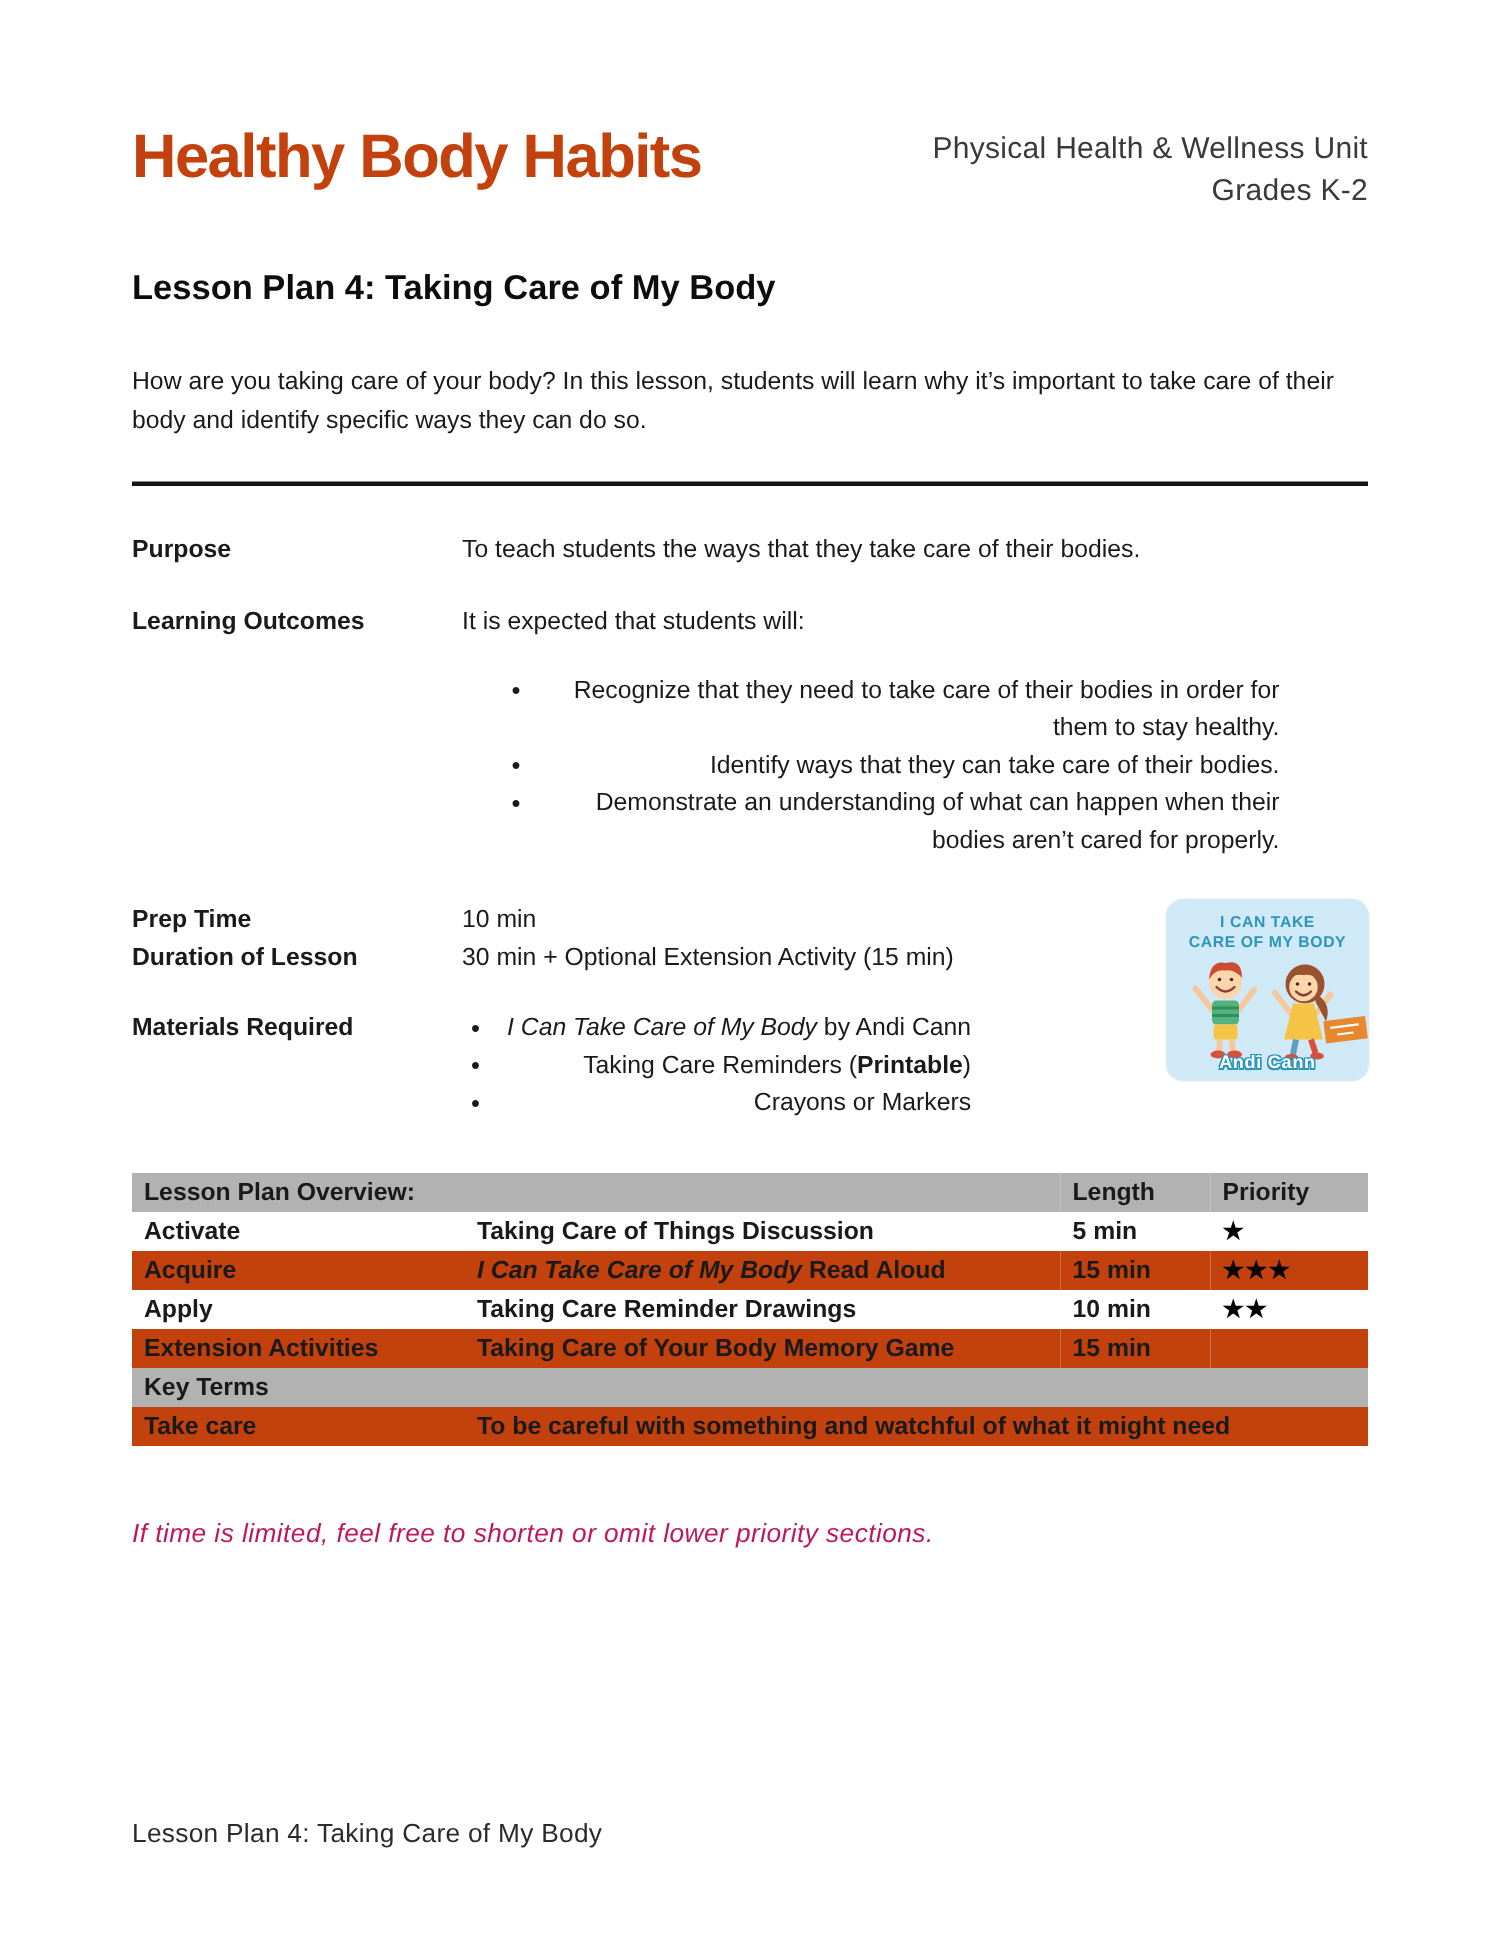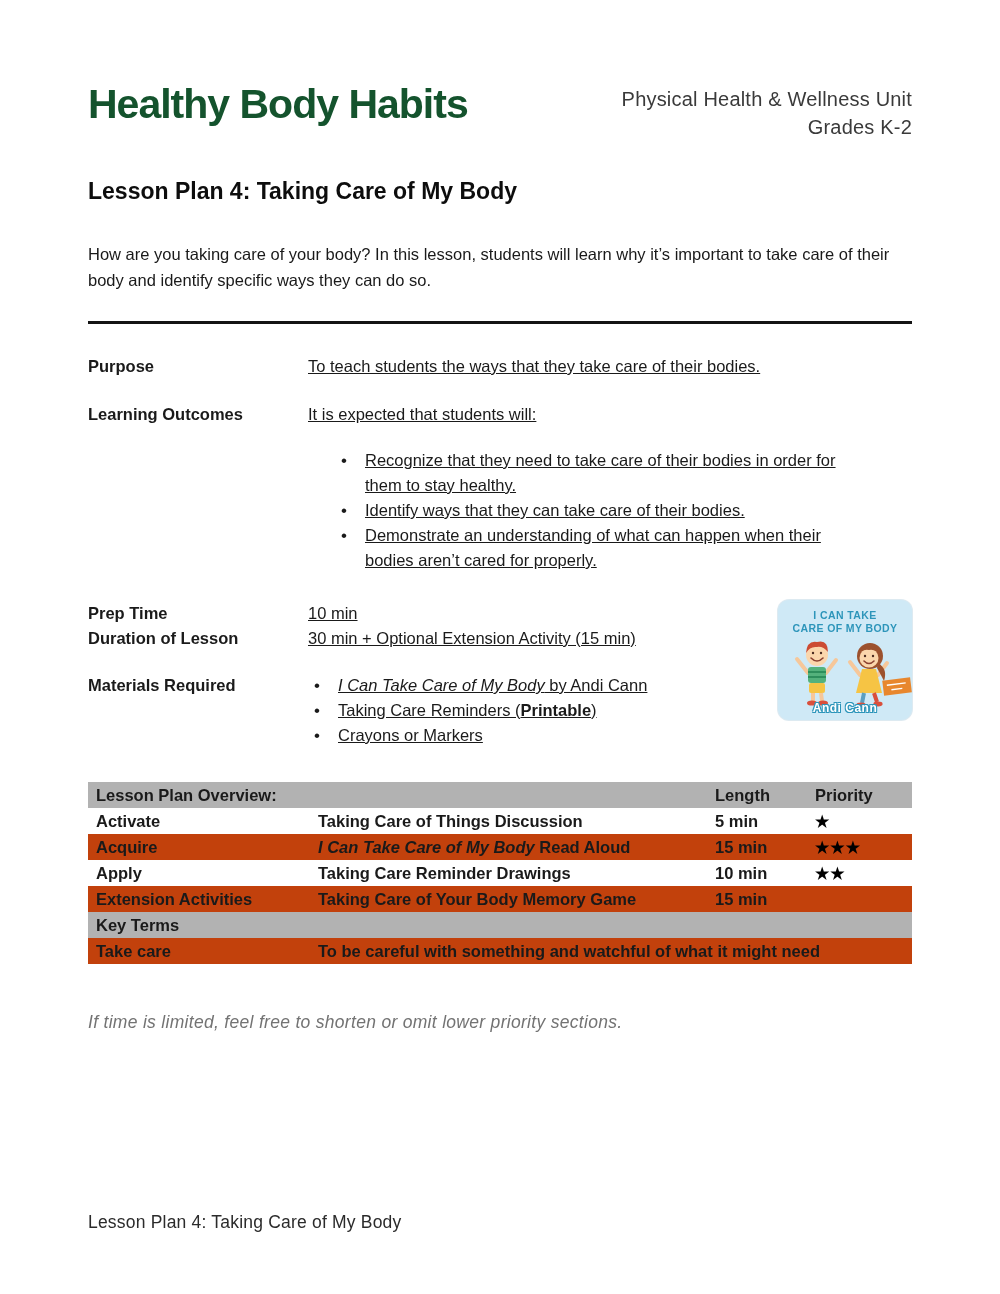--- a/index.html
+++ b/index.html
@@ -20,21 +20,21 @@
     display: flex;
     justify-content: space-between;
     align-items: flex-start;
     padding: 82px 88px 0 88px;
   }
   .doc-title {
     margin: 0;
     font-size: 41px;
     font-weight: 800;
     letter-spacing: -1px;
-    color: #14532d;
+    color: #c2410c;
     line-height: 1.1;
   }
   .unit-info {
     text-align: right;
     font-size: 20px;
     line-height: 28px;
     color: #3a3a3a;
     font-weight: 400;
     letter-spacing: 0.2px;
     margin-top: 3px;
@@ -57,31 +57,32 @@
     margin: 28px 88px 0 88px;
     border: none;
     border-top: 3px solid #141414;
     height: 0;
   }
 
   
   .details { margin: 30px 88px 0 88px; font-size: 16.5px; }
   .detail-row { display: flex; align-items: flex-start; }
   .detail-label { width: 220px; flex-shrink: 0; font-weight: 700; line-height: 25px; }
-  .detail-content { line-height: 25px; text-decoration: underline; }
+  .detail-content { line-height: 25px; }
   .mt-23 { margin-top: 23px; }
   .mt-28 { margin-top: 28px; }
   .mt-22 { margin-top: 22px; }
 
   ul.doc-list { margin: 0; padding: 0; list-style: none; }
   ul.outcomes { margin-top: 21px; width: 545px; }
   ul.doc-list li {
     position: relative;
     padding-left: 30px;
     line-height: 25px;
+    text-align: right;
   }
   ul.outcomes li { padding-left: 30px; margin-left: 27px; }
   ul.doc-list li::before {
     content: "\2022";
     position: absolute;
     left: 6px;
     font-size: 17px;
   }
   .it { font-style: italic; }
   .bd { font-weight: 700; }
@@ -143,21 +144,21 @@
   .col-length   { width: 100px; }
   .col-priority { width: 105px; }
   .cell-right { text-align: right; }
   .stars { letter-spacing: 1px; font-size: 16px; color: #000; white-space: nowrap; }
 
   
   .note {
     margin: 48px 88px 16px 88px;
     font-size: 17.5px;
     font-style: italic;
-    color: #737373;
+    color: #be185d;
     letter-spacing: 0.3px;
   }
   .footer {
     position: absolute;
     left: 88px;
     top: 1212px;
     font-size: 17.5px;
     color: #2b2b2b;
     letter-spacing: 0.2px;
   }

